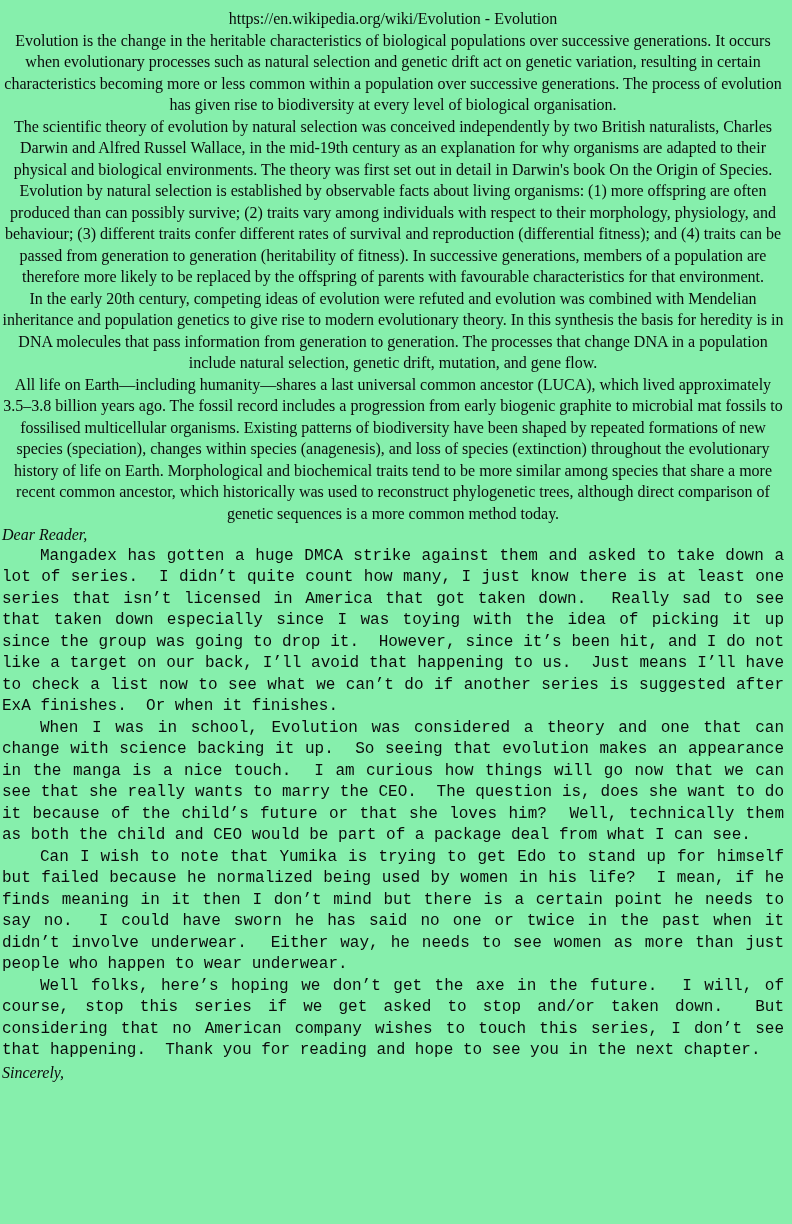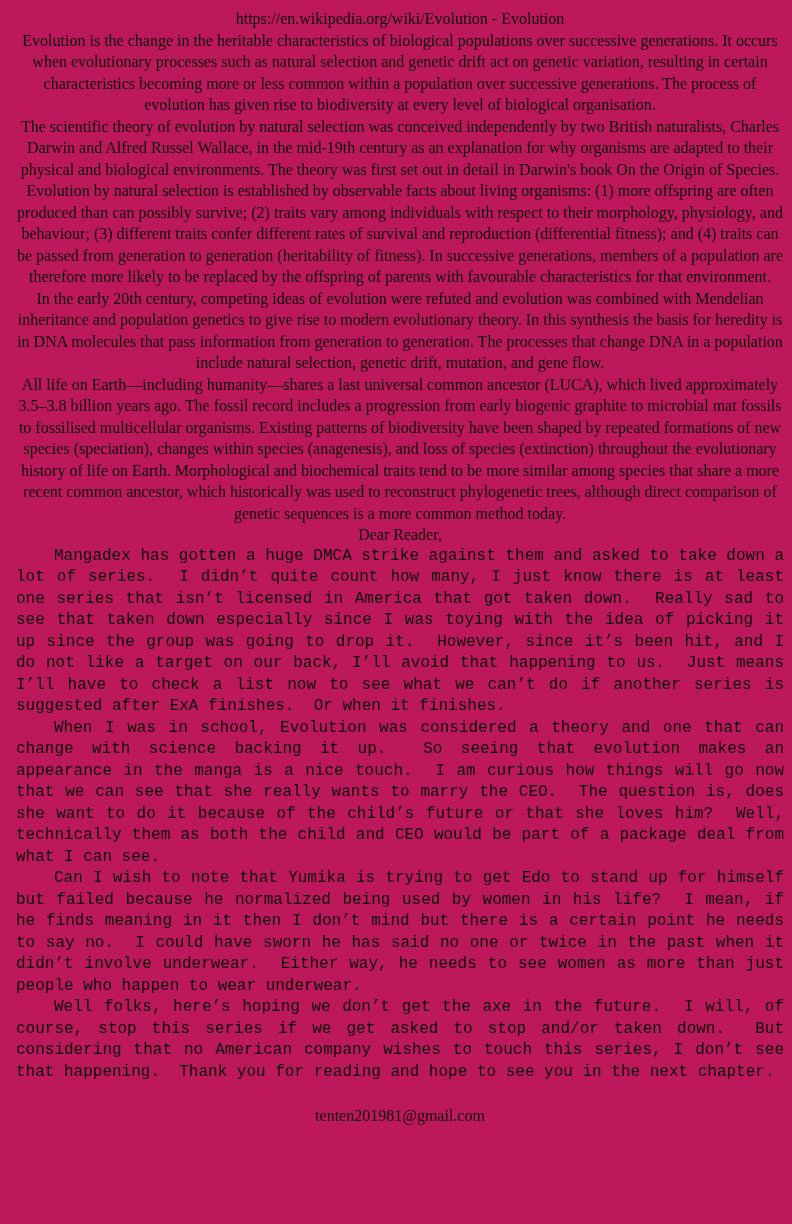--- a/index.html
+++ b/index.html
@@ -4,37 +4,38 @@
 <style>
   html, body {
     margin: 0;
     padding: 0;
     background: #ffffff;
   }
   .page {
     width: 792px;
     height: 1224px;
     box-sizing: border-box;
-    background: #be185d;
+    background: #86efac;
     color: #0b0b0b;
     font-family: "Liberation Serif", serif;
     font-size: 16px;
     line-height: 21.5px;
-    padding: 8px 8px 0 16px;
+    padding: 8px 8px 0 2px;
     overflow: hidden;
   }
   .page p {
     margin: 0;
     white-space: pre-wrap;
   }
   .centered {
     text-align: center;
   }
   .salutation, .closing, .sig {
-    text-align: center;
+    text-align: left;
+    font-style: italic;
   }
   .letter-para {
     text-align: justify;
     text-indent: 38px;
     hyphens: auto;
     font-family: Liberation Mono, monospace;
     -webkit-hyphens: auto;
   }
   .line-spacer {
     height: 21.5px;
@@ -57,18 +58,18 @@
   <p class="salutation">Dear Reader,</p>
 
   <p class="letter-para">Mangadex has gotten a huge DMCA strike against them and asked to take down a lot of series.  I didn’t quite count how many, I just know there is at least one series that isn’t licensed in America that got taken down.  Really sad to see that taken down especially since I was toying with the idea of picking it up since the group was going to drop it.  However, since it’s been hit, and I do not like a target on our back, I’ll avoid that happening to us.  Just means I’ll have to check a list now to see what we can’t do if another series is suggested after ExA finishes.  Or when it finishes.</p>
 
   <p class="letter-para">When I was in school, Evolution was considered a theory and one that can change with science backing it up.  So seeing that evolution makes an appearance in the manga is a nice touch.  I am curious how things will go now that we can see that she really wants to marry the CEO.  The question is, does she want to do it because of the child’s future or that she loves him?  Well, technically them as both the child and CEO would be part of a package deal from what I can see.</p>
 
   <p class="letter-para">Can I wish to note that Yumika is trying to get Edo to stand up for himself but failed because he normalized being used by women in his life?  I mean, if he finds meaning in it then I don’t mind but there is a certain point he needs to say no.  I could have sworn he has said no one or twice in the past when it didn’t involve underwear.  Either way, he needs to see women as more than just people who happen to wear underwear.</p>
 
   <p class="letter-para">Well folks, here’s hoping we don’t get the axe in the future.  I will, of course, stop this series if we get asked to stop and/or taken down.  But considering that no American company wishes to touch this series, I don’t see that happening.  Thank you for reading and hope to see you in the next chapter.</p>
 
+  <p class="closing">Sincerely,</p>
 
   <div class="line-spacer"></div>
 
 
-  <p class="sig">tenten201981@gmail.com</p>
 </div>
 
 </body></html>

